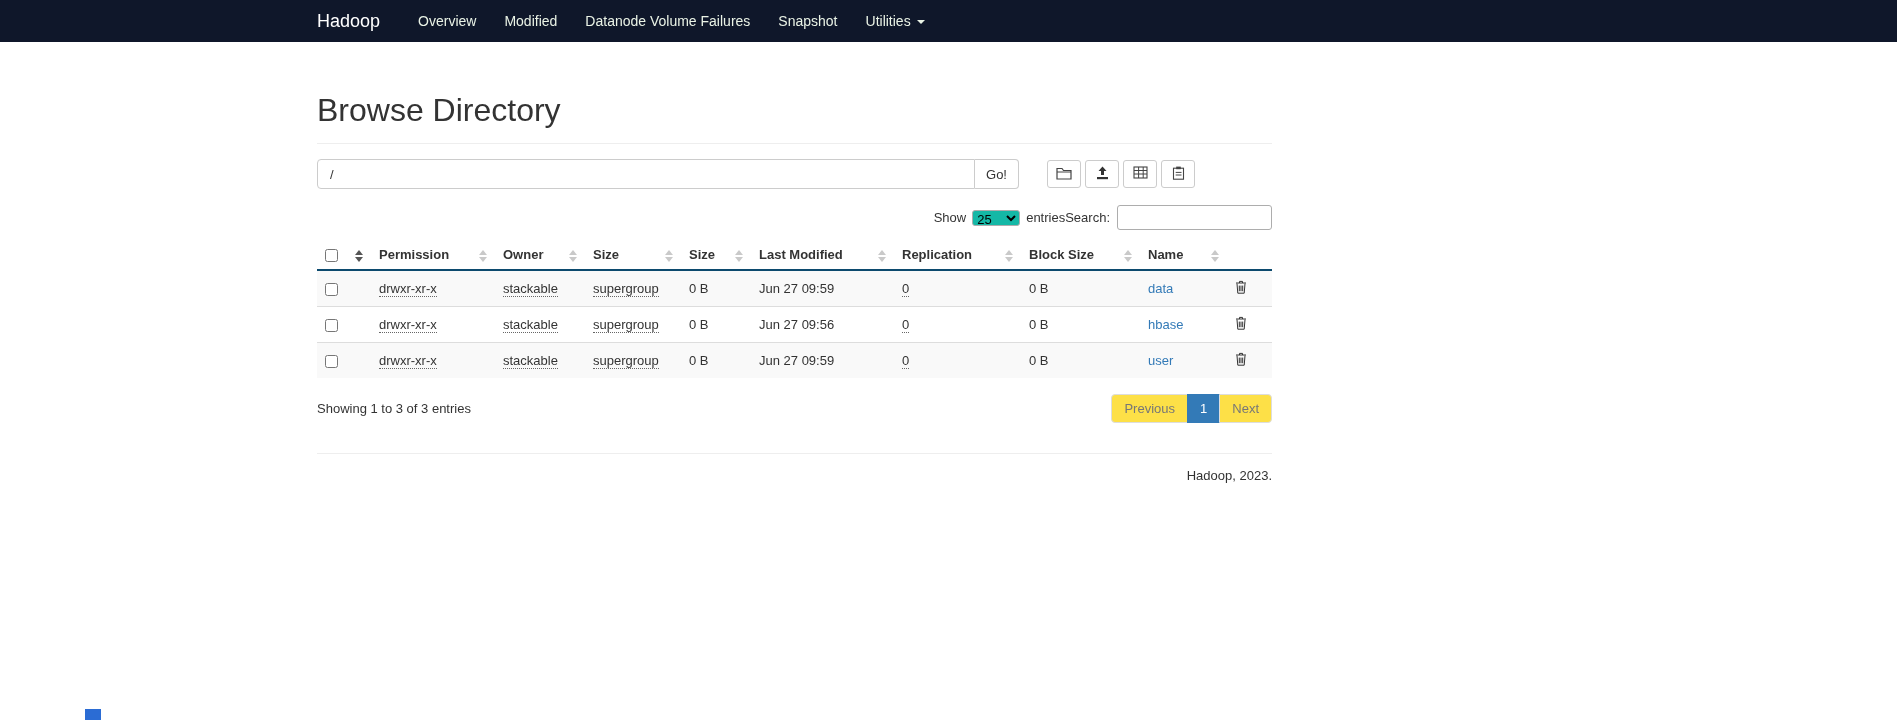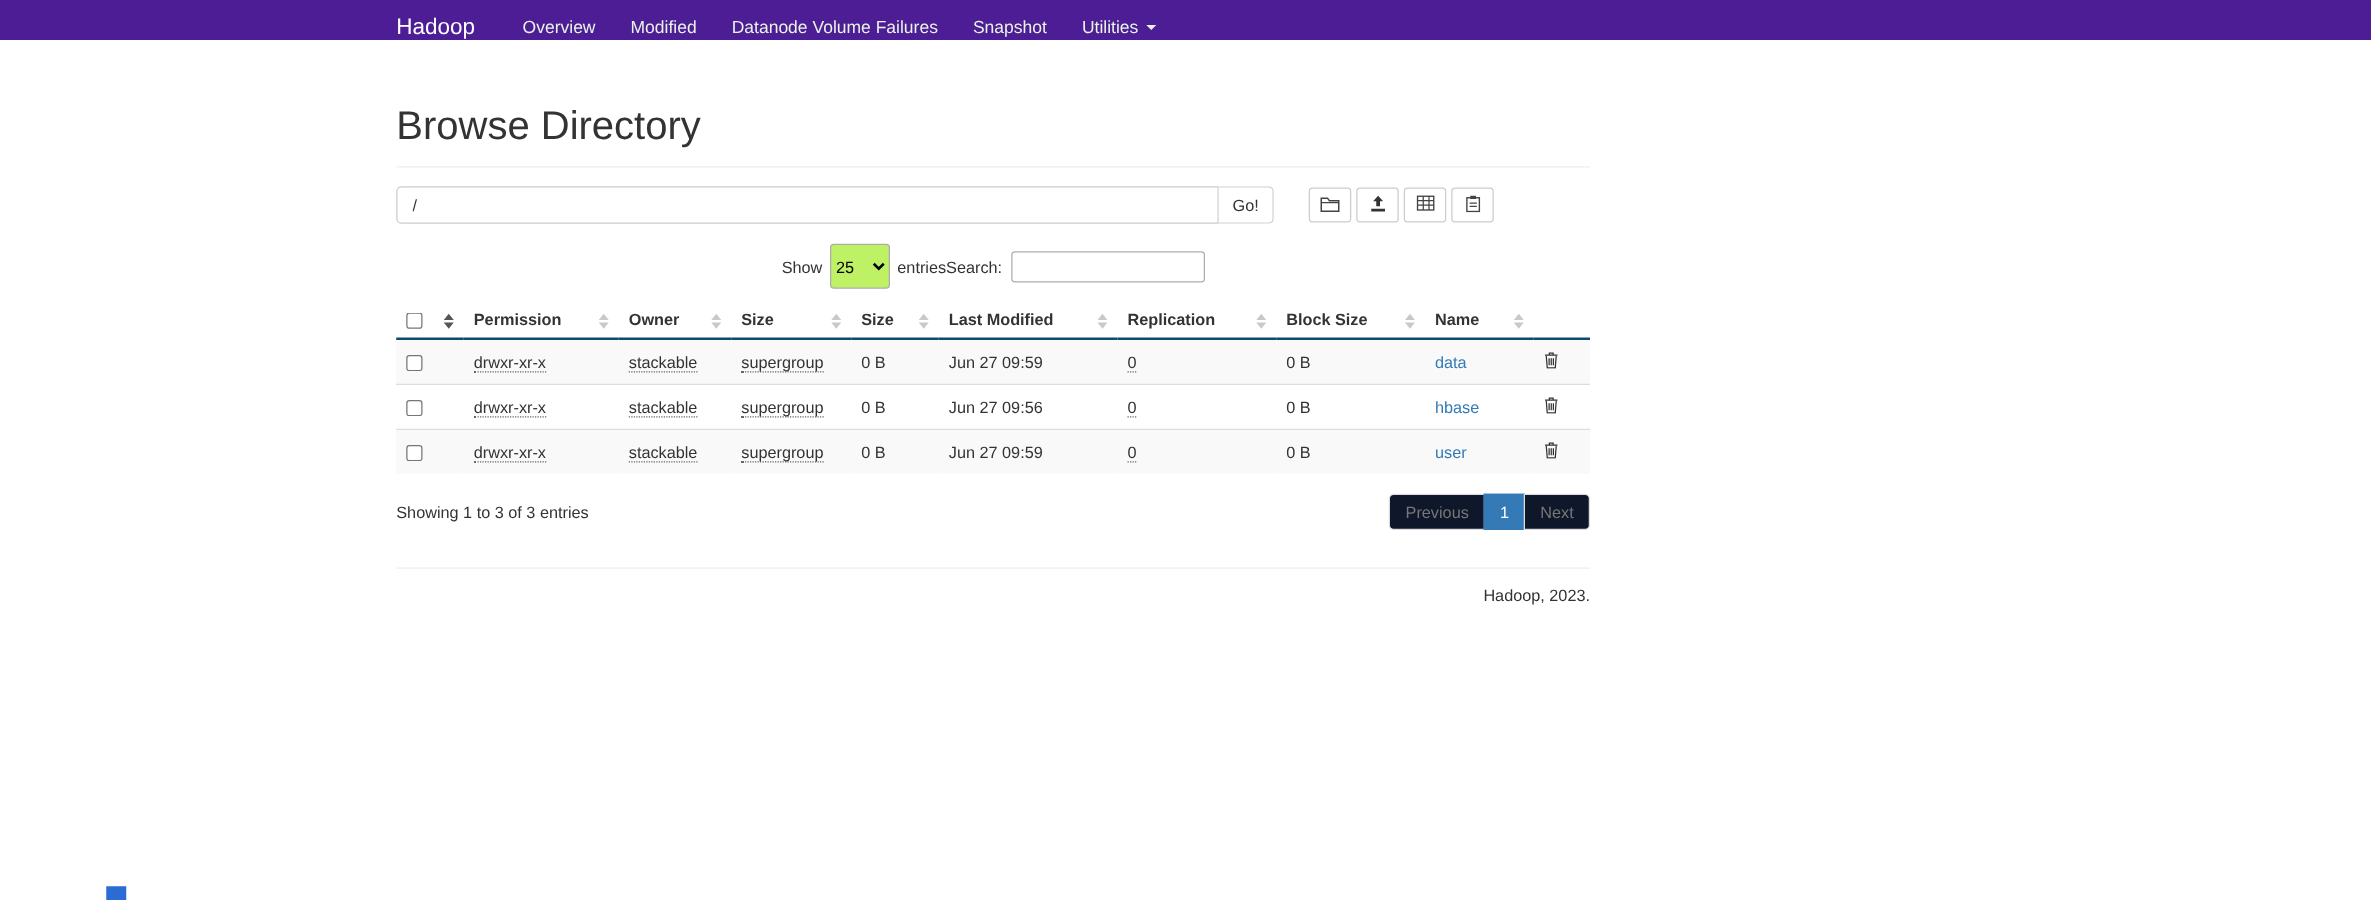--- a/index.html
+++ b/index.html
@@ -9,25 +9,25 @@
     background: #fff;
     color: #333;
     font-size: 14px;
     min-height: 722px;
     width: 1897px;
     position: relative;
   }
 
   
   .navbar {
-    background: #4c1d95;
-    height: 32px;
+    background: #0f172a;
+    height: 42px;
     width: 100%;
     display: flex;
-    align-items: flex-start;
+    align-items: center;
   }
   .navbar-inner {
     padding-left: 317px;
     display: flex;
     align-items: center;
   }
   .brand {
     color: #ffffff;
     font-size: 18px;
     text-decoration: none;
@@ -94,33 +94,33 @@
     border: 1px solid #ccc;
     border-radius: 3px;
     background: #fff;
     display: flex; align-items: center; justify-content: center;
     cursor: pointer;
     padding: 0;
   }
 
   
   .controls-row {
-    display: flex; justify-content: center; align-items: center;
+    display: flex; justify-content: flex-end; align-items: center;
     margin-bottom: 12px;
     font-size: 13px;
     color: #333;
   }
   .show-entries { display: flex; align-items: center; }
   .page-size-select {
-    height: 36px; width: 48px;
+    height: 16px; width: 48px;
     margin: 0 6px;
     font-size: 13px;
     border: 1px solid #adadad;
     border-radius: 3px;
-    background: #bef264;
+    background: #14b8a6;
     font-family: "Liberation Sans", sans-serif;
   }
   .search-box { display: flex; align-items: center; }
   .search-input {
     width: 155px; height: 25px;
     margin-left: 7px;
     border: 1px solid #adadad;
     border-radius: 3px;
     padding: 0 6px;
     font-size: 13px;
@@ -154,21 +154,21 @@
   .trash-button { border: 0; background: transparent; padding: 0; cursor: pointer; display: inline-flex; }
 
   
   .table-footer { display: flex; justify-content: space-between; align-items: center; margin-top: 16px; font-size: 13px; }
   .pagination { display: flex; list-style: none; margin: 0; padding: 0; }
   .pagination li { margin-left: -1px; }
   .pagination li a {
     display: block;
     padding: 6px 12px;
     border: 1px solid #ddd;
-    background: #0f172a;
+    background: #fde047;
     color: #777;
     text-decoration: none;
     font-size: 13px;
   }
   .pagination li:first-child a { border-radius: 4px 0 0 4px; }
   .pagination li:last-child a { border-radius: 0 4px 4px 0; }
   .pagination li.active a { background: #337ab7; border-color: #337ab7; color: #fff; }
 
   .footer-rule { border: 0; border-top: 1px solid #eee; margin: 30px 0 14px 0; }
   .footer-text { font-size: 13px; color: #333; margin: 0 0 60px 0; text-align: right; }

